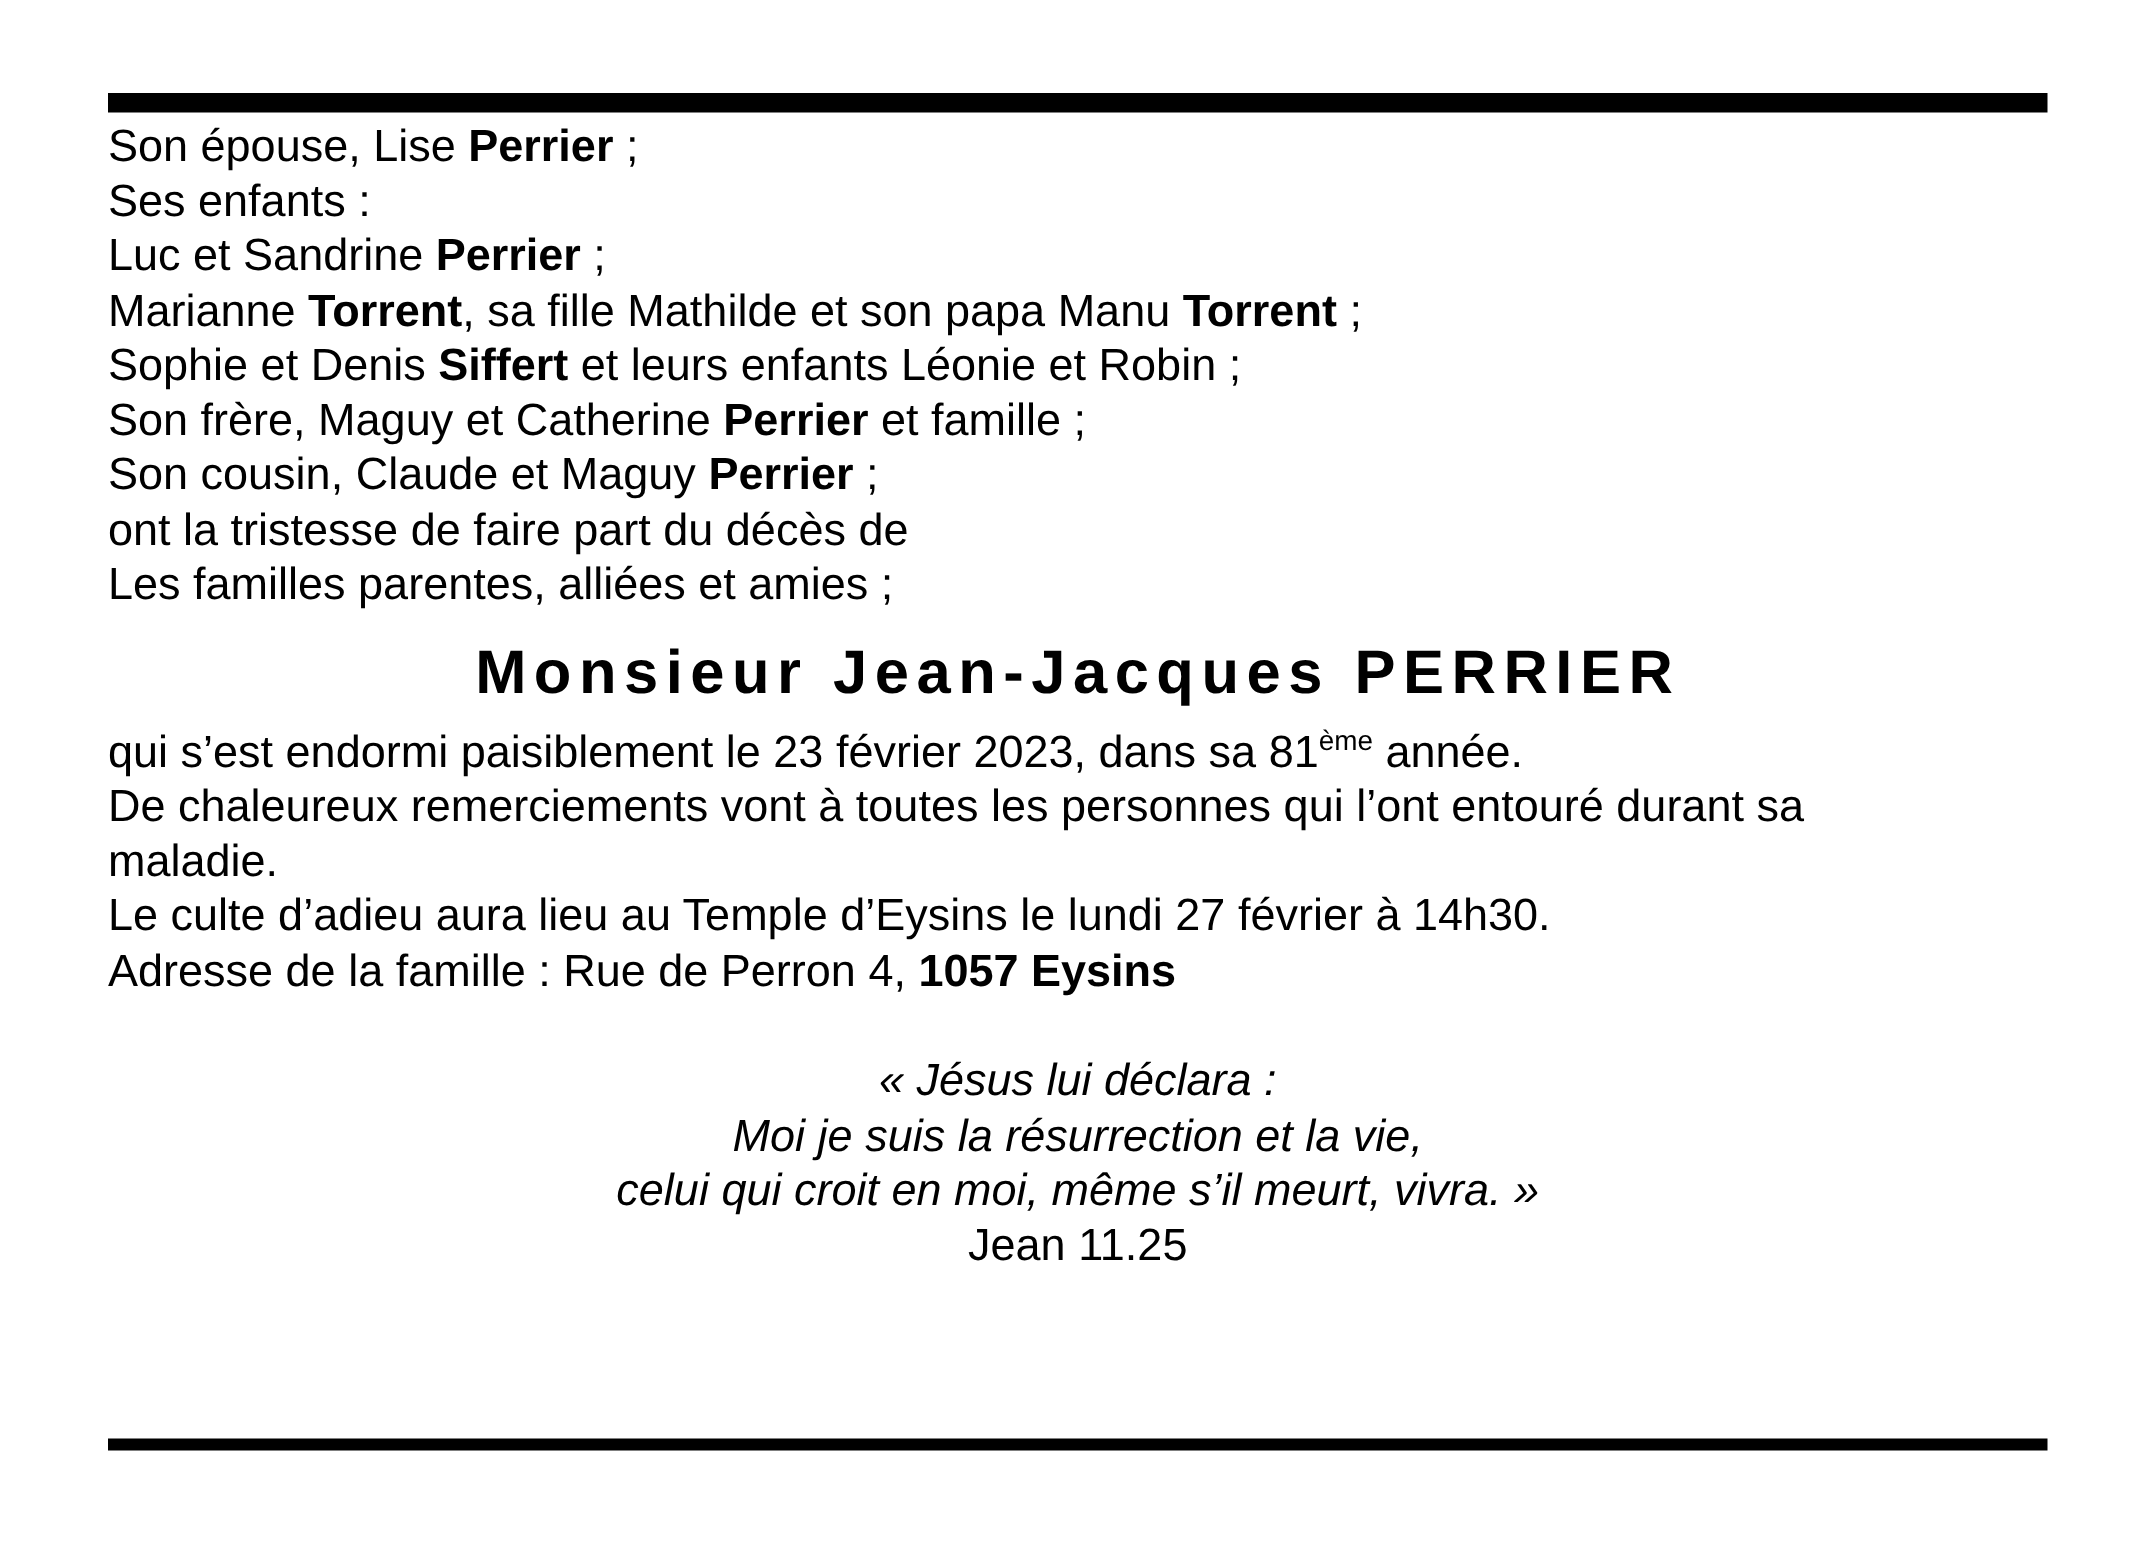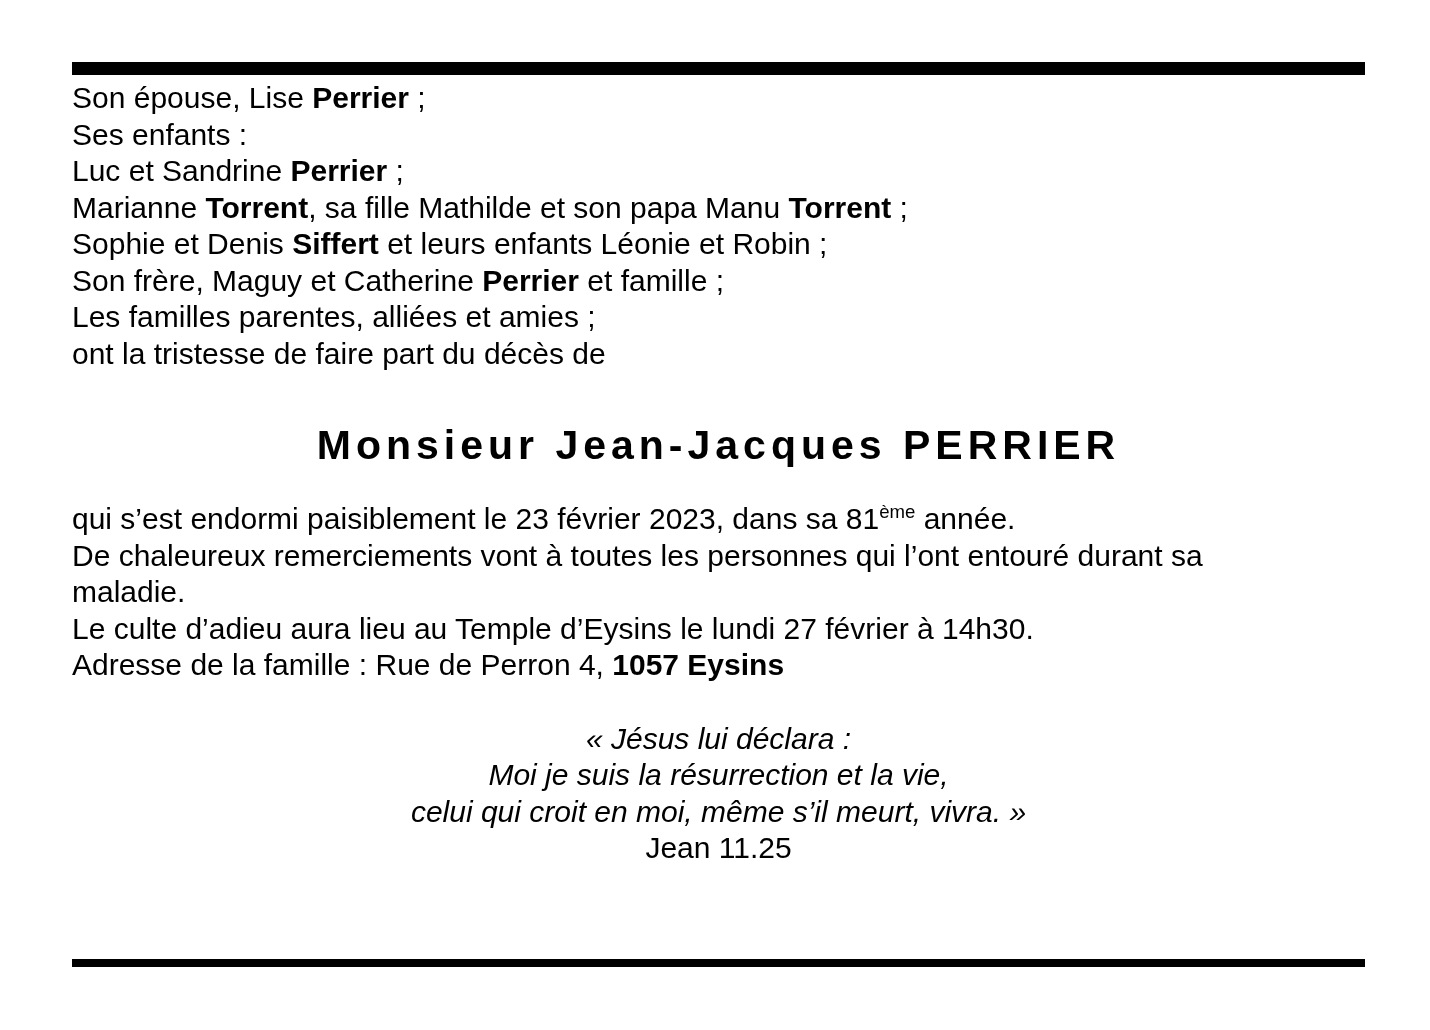--- a/index.html
+++ b/index.html
@@ -39,51 +39,52 @@
     white-space: normal;
   }
   .b { font-weight: bold; text-align: right; }
   .i { font-style: italic; }
   sup {
     font-size: 0.62em;
     vertical-align: super;
     line-height: 0;
   }
   .title {
-    margin-top: 49px;
+    margin-top: 15px;
     font-size: 41px;
     line-height: 48px;
     font-weight: bold;
     letter-spacing: 5px;
     text-align: center;
     white-space: nowrap;
   }
   .details {
-    margin-top: 32px;
+    margin-top: 12px;
   }
   .quote {
     margin-top: 37px;
     text-align: center;
   }
 </style>
 </head>
 <body>
 
 <div class="rule rule-top"></div>
 
 <div class="content">
   <div class="intro">
       <div class="line"><span>Son épouse, Lise </span><span class="b">Perrier</span><span> ;</span></div>
       <div class="line"><span>Ses enfants :</span></div>
       <div class="line"><span>Luc et Sandrine </span><span class="b">Perrier</span><span> ;</span></div>
       <div class="line"><span>Marianne </span><span class="b">Torrent</span><span>, sa fille Mathilde et son papa Manu </span><span class="b">Torrent</span><span> ;</span></div>
       <div class="line"><span>Sophie et Denis </span><span class="b">Siffert</span><span> et leurs enfants Léonie et Robin ;</span></div>
       <div class="line"><span>Son frère, Maguy et Catherine </span><span class="b">Perrier</span><span> et famille ;</span></div>
+      <div class="line"><span>Son cousin, Claude et Maguy </span><span class="b">Perrier</span><span> ;</span></div>
+      <div class="line"><span>ont la tristesse de faire part du décès de</span></div>
       <div class="line"><span>Les familles parentes, alliées et amies ;</span></div>
-      <div class="line"><span>ont la tristesse de faire part du décès de</span></div>
     </div>
   <div class="title">Monsieur Jean-Jacques PERRIER</div>
   <div class="details">
       <div class="line"><span>qui s’est endormi paisiblement le 23 février 2023, dans sa 81</span><sup>ème</sup><span> année.</span></div>
       <div class="line"><span>De chaleureux remerciements vont à toutes les personnes qui l’ont entouré durant sa</span></div>
       <div class="line"><span>maladie.</span></div>
       <div class="line"><span>Le culte d’adieu aura lieu au Temple d’Eysins le lundi 27 février à 14h30.</span></div>
       <div class="line"><span>Adresse de la famille : Rue de Perron 4, </span><span class="b">1057 Eysins</span></div>
     </div>
   <div class="quote">

